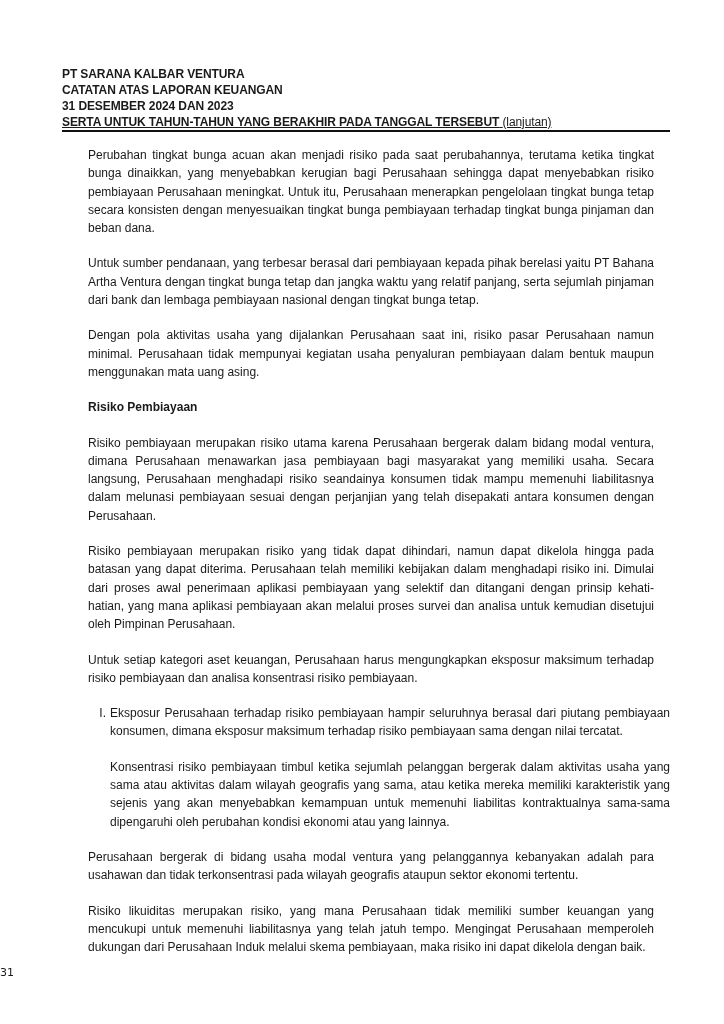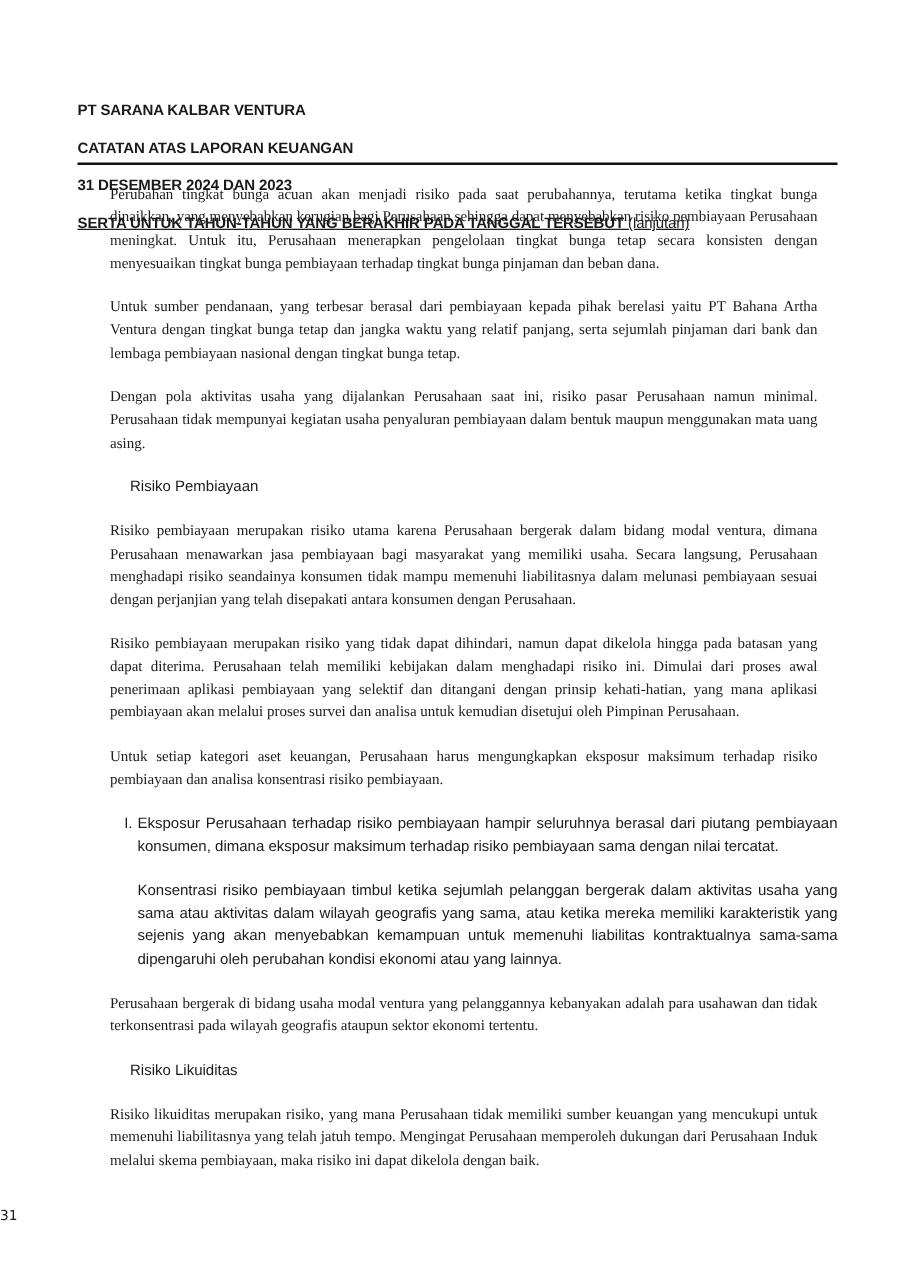--- a/index.html
+++ b/index.html
@@ -20,21 +20,20 @@
       left: 62px;
       top: 66px;
       width: 608px;
     }
     .header .hline {
       font-weight: bold;
       font-size: 12px;
       line-height: 16px;
       letter-spacing: -0.1px;
       white-space: nowrap;
-      margin-top: 14px;
     }
     .header .hline.last {
       text-decoration: underline;
     }
     .header .hline .cont {
       font-weight: normal;
     }
     .header-rule {
       position: absolute;
       left: 62px;
@@ -47,25 +46,24 @@
       position: absolute;
       left: 88px;
       top: 146px;
       width: 582px;
       font-size: 12px;
       line-height: 18.3px;
     }
     .para {
       text-align: justify;
       margin: 0 16px 17px 0;
-      font-family: Liberation Serif, serif;
     }
     .section-title {
-      font-weight: normal;
-      margin: 0 0 17px 16px;
+      font-weight: bold;
+      margin: 0 0 17px 0;
     }
     .list-item-title {
       margin: 0 0 17px 0;
       position: relative;
       padding-left: 22px;
     }
     .list-item-title .num {
       position: absolute;
       left: 0;
       width: 18px;
@@ -109,17 +107,16 @@
 
   <div class="list-item-title">
     <span class="num">I.</span>
   </div>
   <p class="list-item-body">Eksposur Perusahaan terhadap risiko pembiayaan hampir seluruhnya berasal dari piutang pembiayaan konsumen, dimana eksposur maksimum terhadap risiko pembiayaan sama dengan nilai tercatat.</p>
 
   <p class="list-item-body">Konsentrasi risiko pembiayaan timbul ketika sejumlah pelanggan bergerak dalam aktivitas usaha yang sama atau aktivitas dalam wilayah geografis yang sama, atau ketika mereka memiliki karakteristik yang sejenis yang akan menyebabkan kemampuan untuk memenuhi liabilitas kontraktualnya sama-sama dipengaruhi oleh perubahan kondisi ekonomi atau yang lainnya.</p>
 
   <p class="para">Perusahaan bergerak di bidang usaha modal ventura yang pelanggannya kebanyakan adalah para usahawan dan tidak terkonsentrasi pada wilayah geografis ataupun sektor ekonomi tertentu.</p>
 
-  <div class="section-title">Risiko Likuiditas</div>
   <p class="para">Risiko likuiditas merupakan risiko, yang mana Perusahaan tidak memiliki sumber keuangan yang mencukupi untuk memenuhi liabilitasnya yang telah jatuh tempo. Mengingat Perusahaan memperoleh dukungan dari Perusahaan Induk melalui skema pembiayaan, maka risiko ini dapat dikelola dengan baik.</p>
 </div>
 
 <div class="page-number">31</div>
 
 </body></html>

